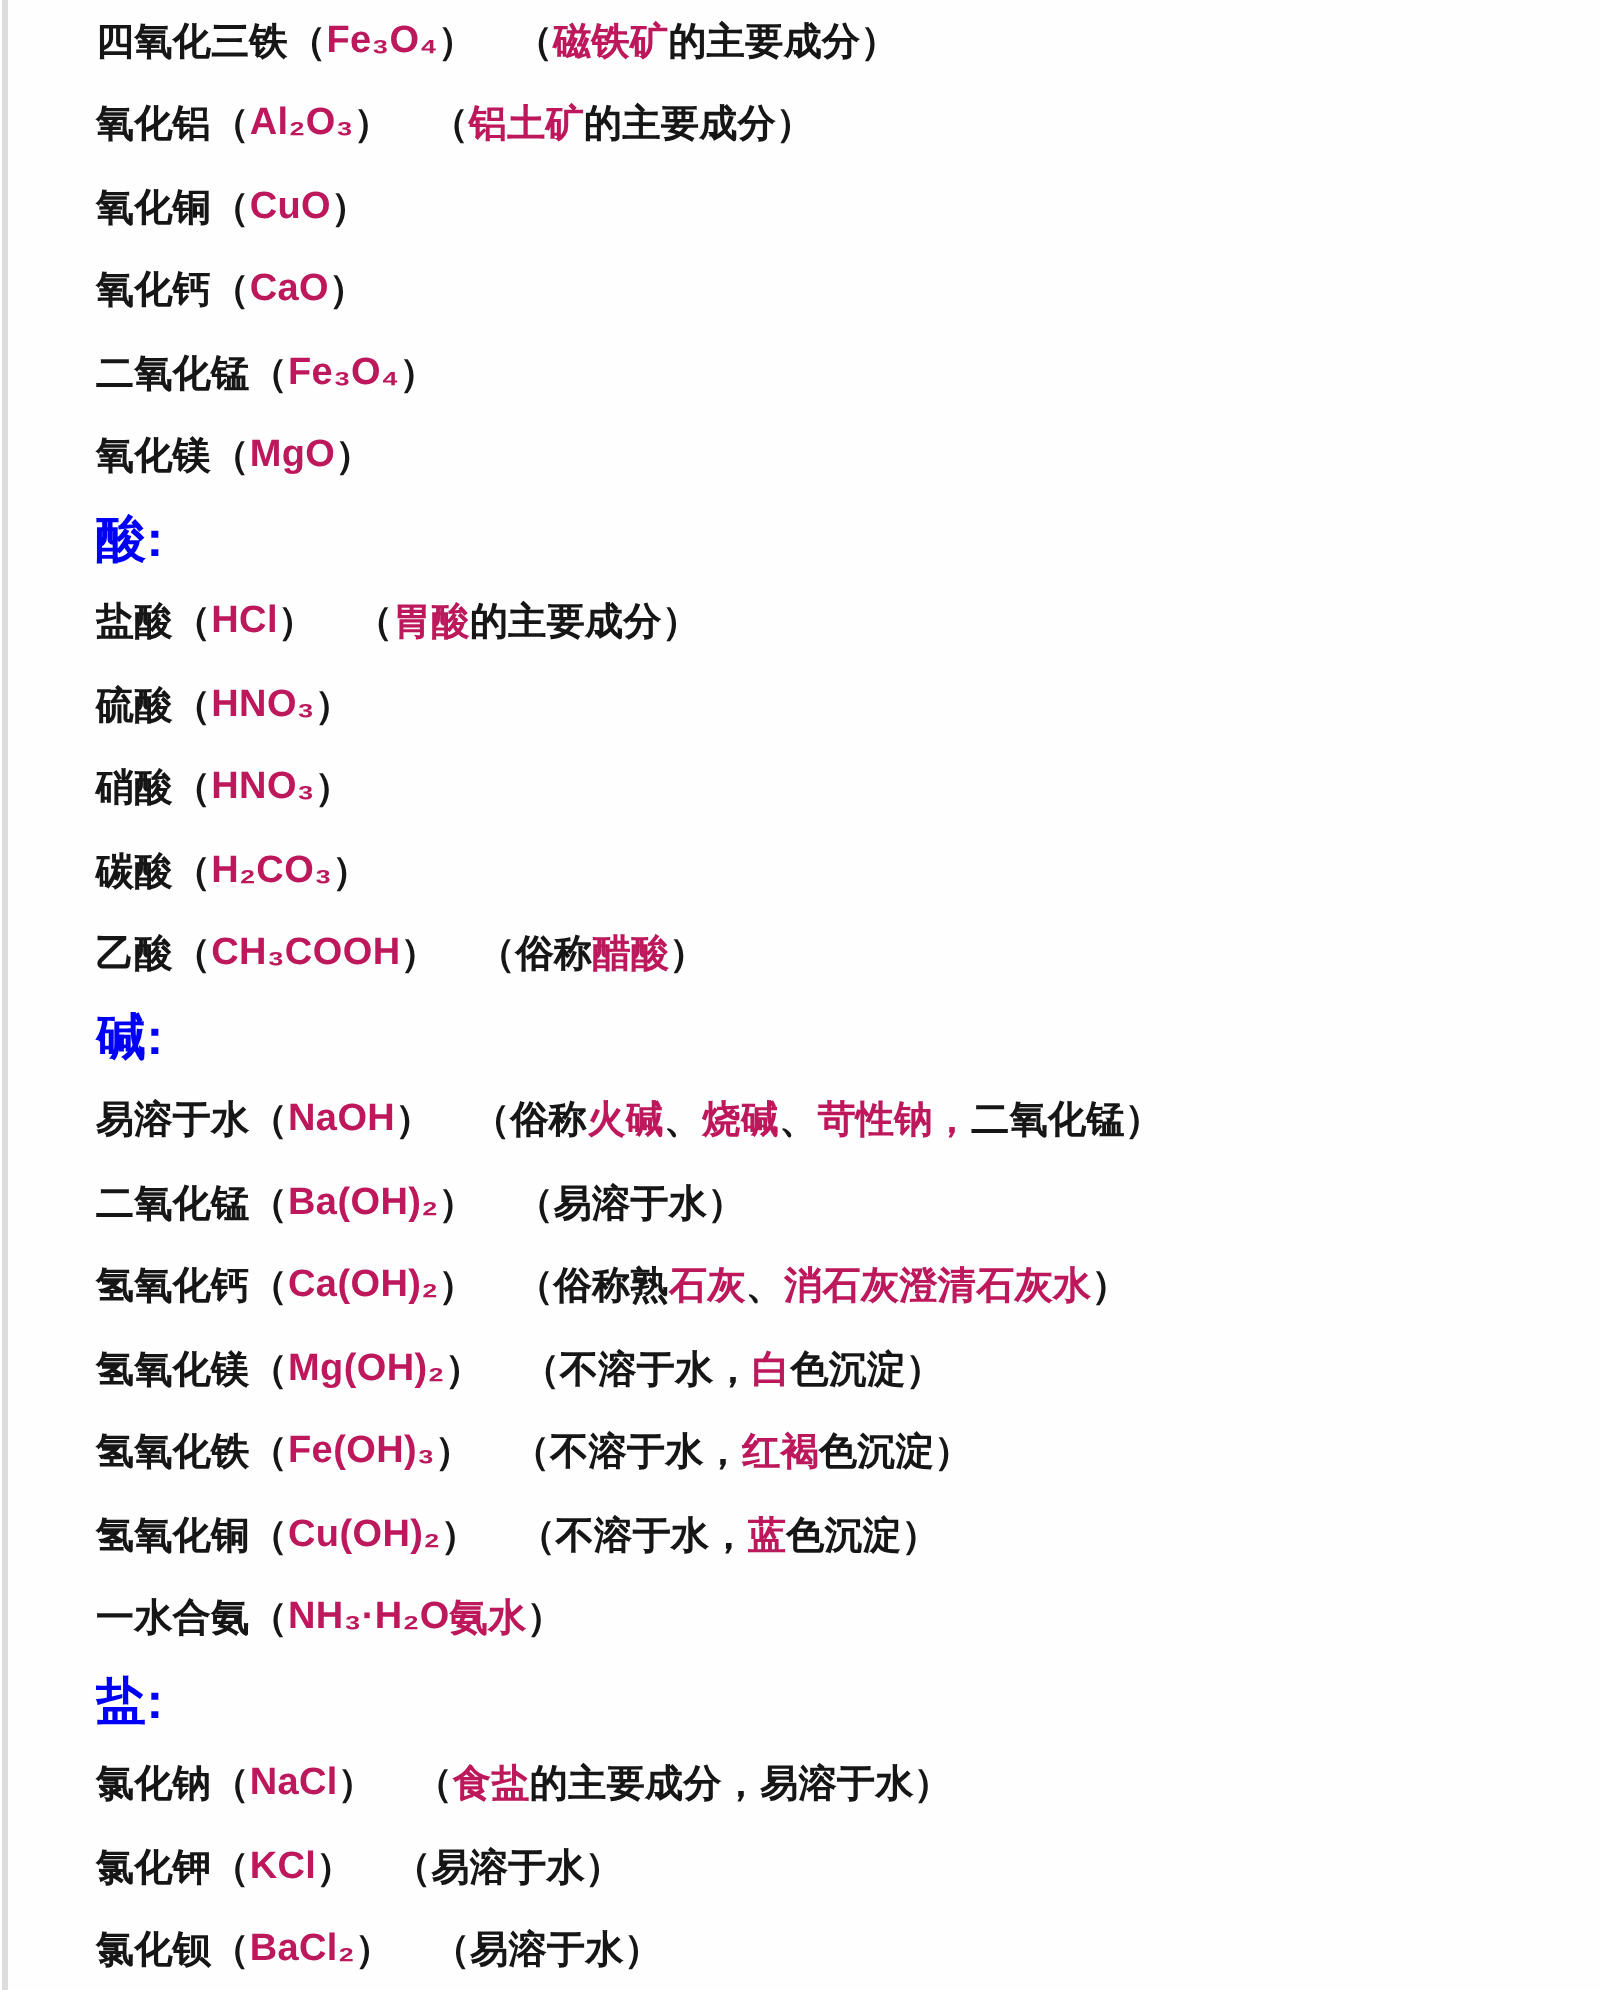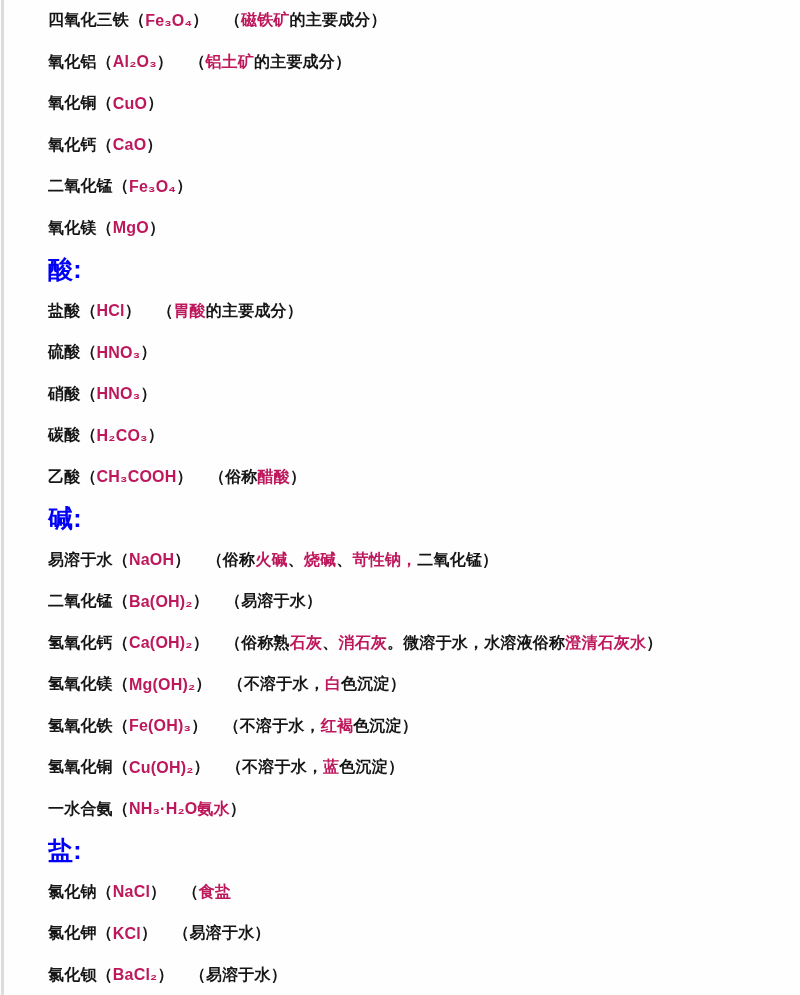--- a/index.html
+++ b/index.html
@@ -20,21 +20,21 @@
     width: 800px; height: 995px;
     padding: 0;
   }
   .line {
     height: 41.5px;
     display: flex;
     align-items: center;
     padding-left: 48px;
     white-space: pre;
     font-weight: 700;
-    font-size: 16px;
+    font-size: 19px;
     color: #161616;
     letter-spacing: 0.2px;
   }
   .line.heading { font-size: 25px; }
   .k { color: #161616; }
   .r { color: #be185d; }
   .b { color: #0000f7; }
 </style>
 </head>
 <body>
@@ -66,31 +66,31 @@
   <div class="line"><span class="k">碳酸（</span><span class="r">H₂CO₃</span><span class="k">）</span></div>
 
   <div class="line"><span class="k">乙酸（</span><span class="r">CH₃COOH</span><span class="k">）　（俗称</span><span class="r">醋酸</span><span class="k">）</span></div>
 
   <div class="line heading"><span class="b">碱:</span></div>
 
   <div class="line"><span class="k">易溶于水（</span><span class="r">NaOH</span><span class="k">）　（俗称</span><span class="r">火碱</span><span class="k">、</span><span class="r">烧碱</span><span class="k">、</span><span class="r">苛性钠，</span><span class="k">二氧化锰）</span></div>
 
   <div class="line"><span class="k">二氧化锰（</span><span class="r">Ba(OH)₂</span><span class="k">）　（易溶于水）</span></div>
 
-  <div class="line"><span class="k">氢氧化钙（</span><span class="r">Ca(OH)₂</span><span class="k">）　（俗称熟</span><span class="r">石灰</span><span class="k">、</span><span class="r">消石灰</span><span class="k">。微溶于水，水溶液俗称</span><span class="r">澄清石灰水</span><span class="k">）</span></div>
+  <div class="line"><span class="k">氢氧化钙（</span><span class="r">Ca(OH)₂</span><span class="k">）　（俗称熟</span><span class="r">石灰</span><span class="k">、</span><span class="r">消石灰</span><span class="r">澄清石灰水</span><span class="k">）</span></div>
 
   <div class="line"><span class="k">氢氧化镁（</span><span class="r">Mg(OH)₂</span><span class="k">）　（不溶于水，</span><span class="r">白</span><span class="k">色沉淀）</span></div>
 
   <div class="line"><span class="k">氢氧化铁（</span><span class="r">Fe(OH)₃</span><span class="k">）　（不溶于水，</span><span class="r">红褐</span><span class="k">色沉淀）</span></div>
 
   <div class="line"><span class="k">氢氧化铜（</span><span class="r">Cu(OH)₂</span><span class="k">）　（不溶于水，</span><span class="r">蓝</span><span class="k">色沉淀）</span></div>
 
   <div class="line"><span class="k">一水合氨（</span><span class="r">NH₃·H₂O</span><span class="r">氨水</span><span class="k">）</span></div>
 
   <div class="line heading"><span class="b">盐:</span></div>
 
-  <div class="line"><span class="k">氯化钠（</span><span class="r">NaCl</span><span class="k">）　（</span><span class="r">食盐</span></div>
+  <div class="line"><span class="k">氯化钠（</span><span class="r">NaCl</span><span class="k">）　（</span><span class="r">食盐</span><span class="k">的主要成分，易溶于水）</span></div>
 
   <div class="line"><span class="k">氯化钾（</span><span class="r">KCl</span><span class="k">）　（易溶于水）</span></div>
 
   <div class="line"><span class="k">氯化钡（</span><span class="r">BaCl₂</span><span class="k">）　（易溶于水）</span></div>
 
 </div>
 
 </body></html>

